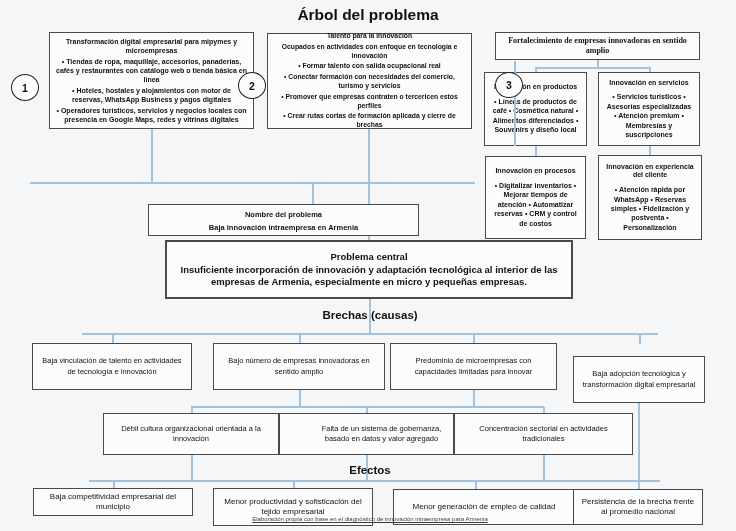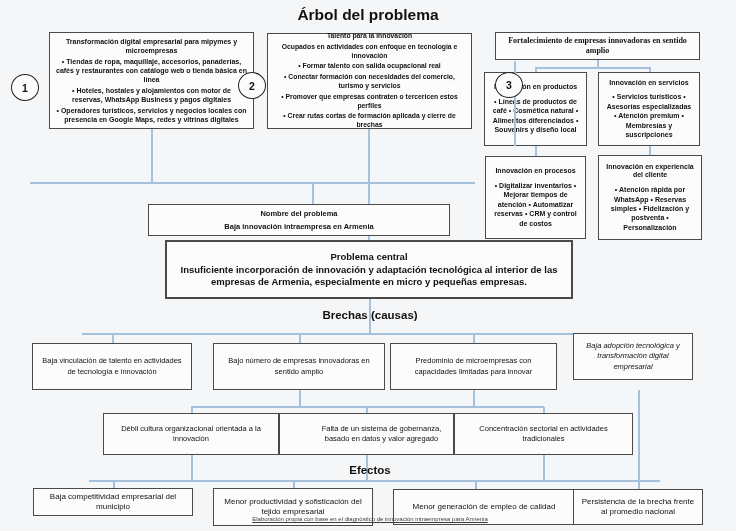--- a/index.html
+++ b/index.html
@@ -136,36 +136,36 @@
   </div>
   <div class="box" style="left:485px;top:156px;width:101px;height:83px;">
     <div class="inno-t">Innovación en procesos</div>
     <div class="inno-b">• Digitalizar inventarios • Mejorar tiempos de atención • Automatizar reservas • CRM y control de costos</div>
   </div>
   <div class="box" style="left:598px;top:155px;width:104px;height:85px;">
     <div class="inno-t">Innovación en experiencia del cliente</div>
     <div class="inno-b">• Atención rápida por WhatsApp • Reservas simples • Fidelización y postventa • Personalización</div>
   </div>
 
-  <div class="box" style="left:148px;top:204px;width:302px;height:32px;">
+  <div class="box" style="left:148px;top:204px;width:271px;height:32px;justify-content:flex-end;">
     <div class="nombre-l1">Nombre del problema</div>
     <div class="nombre-l2">Baja innovación intraempresa en Armenia</div>
   </div>
 
   <div class="box" style="left:165px;top:240px;width:408px;height:59px;border-width:2px;">
     <div class="problema-t">Problema central</div>
     <div class="problema-b">Insuficiente incorporación de innovación y adaptación tecnológica al interior de las empresas de Armenia, especialmente en micro y pequeñas empresas.</div>
   </div>
 
   <div class="section-heading" style="left:270px;top:309px;width:200px;">Brechas (causas)</div>
 
   <div class="box r75" style="left:32px;top:343px;width:160px;height:47px;">Baja vinculación de talento en actividades de tecnología e innovación</div>
   <div class="box r75" style="left:213px;top:343px;width:172px;height:47px;">Bajo número de empresas innovadoras en sentido amplio</div>
   <div class="box r75" style="left:390px;top:343px;width:167px;height:47px;">Predominio de microempresas con capacidades limitadas para innovar</div>
-  <div class="box r75" style="left:573px;top:333px;width:120px;height:47px;font-style:italic;">Baja adopción tecnológica y transformación digital empresarial</div>
+  <div class="box r75" style="left:573px;top:356px;width:132px;height:47px;">Baja adopción tecnológica y transformación digital empresarial</div>
 
   <div class="box r75" style="left:103px;top:413px;width:176px;height:42px;">Débil cultura organizacional orientada a la innovación</div>
   <div class="box r75" style="left:279px;top:413px;width:175px;height:42px;padding-left:36px;">Falta de un sistema de gobernanza, basado en datos y valor agregado</div>
   <div class="box r75" style="left:454px;top:413px;width:179px;height:42px;">Concentración sectorial en actividades tradicionales</div>
 
   <div class="section-heading" style="left:290px;top:464px;width:160px;">Efectos</div>
 
   <div class="box r8" style="left:33px;top:488px;width:160px;height:28px;">Baja competitividad empresarial del municipio</div>
   <div class="box r8" style="left:213px;top:488px;width:160px;height:38px;">Menor productividad y sofisticación del tejido empresarial</div>
   <div class="box r8" style="left:393px;top:489px;width:182px;height:36px;">Menor generación de empleo de calidad</div>

